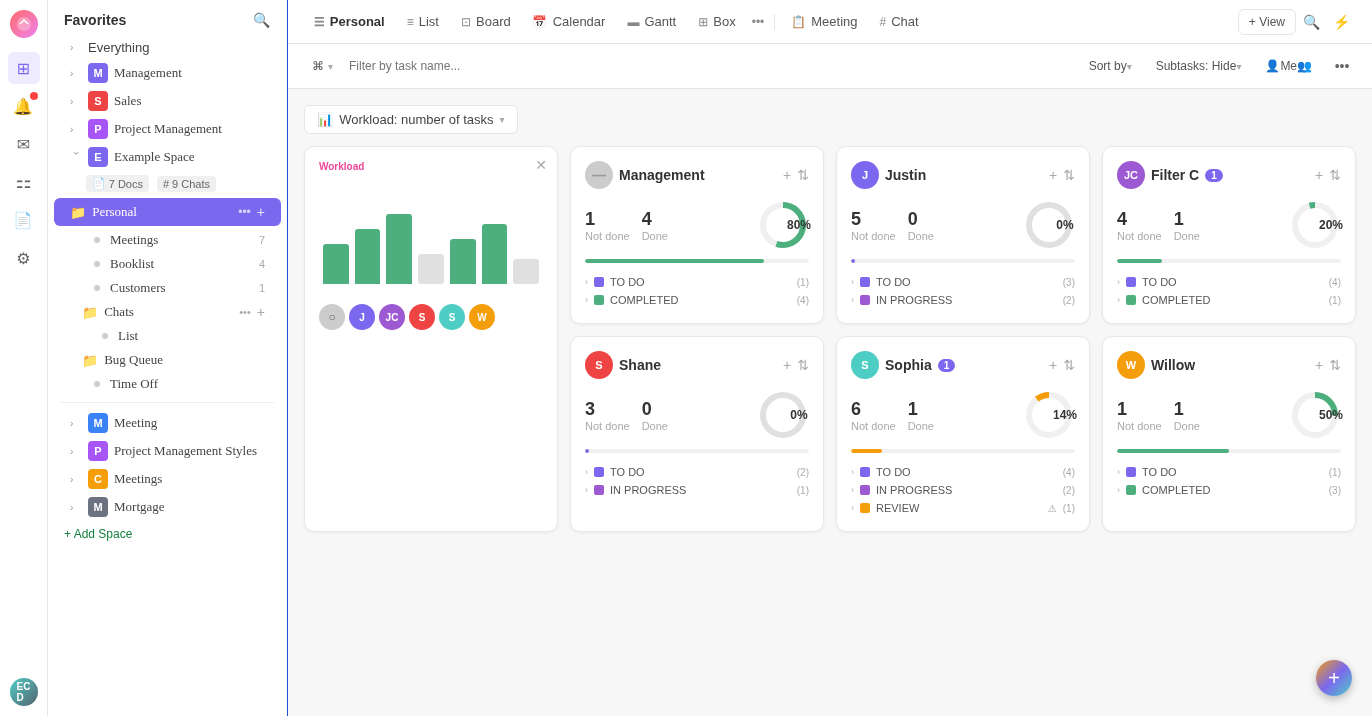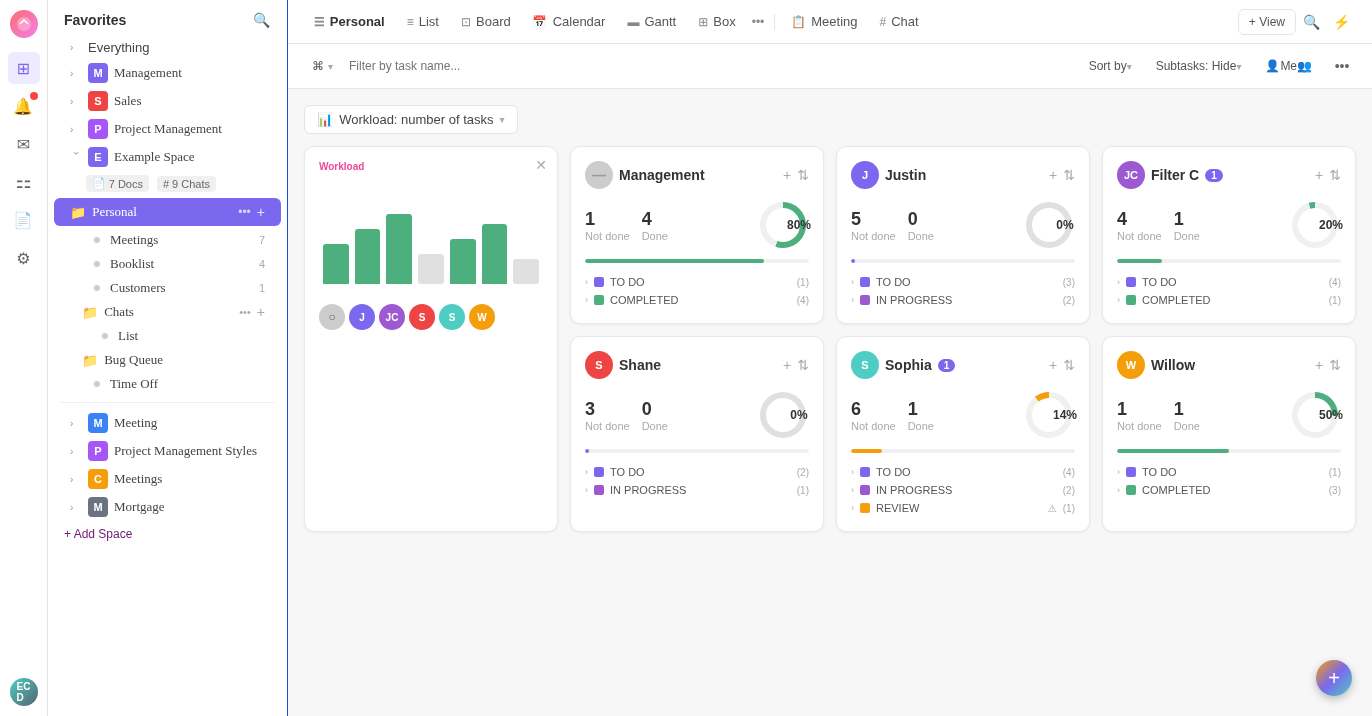--- a/index.html
+++ b/index.html
@@ -91,21 +91,21 @@
     }
     .doc-badge {
       background: #f0f0f0; border-radius: 4px;
       padding: 2px 6px; font-size: 11px; color: #666;
       display: flex; align-items: center; gap: 3px;
     }
 
     .add-space {
       padding: 6px 16px;
       display: flex; align-items: center; gap: 6px;
-      color: #701a75; font-size: 12px; cursor: pointer;
+      color: #15803d; font-size: 12px; cursor: pointer;
     }
 
     
     .main-content {
       flex: 1;
       display: flex;
       flex-direction: column;
       overflow: hidden;
     }
 

